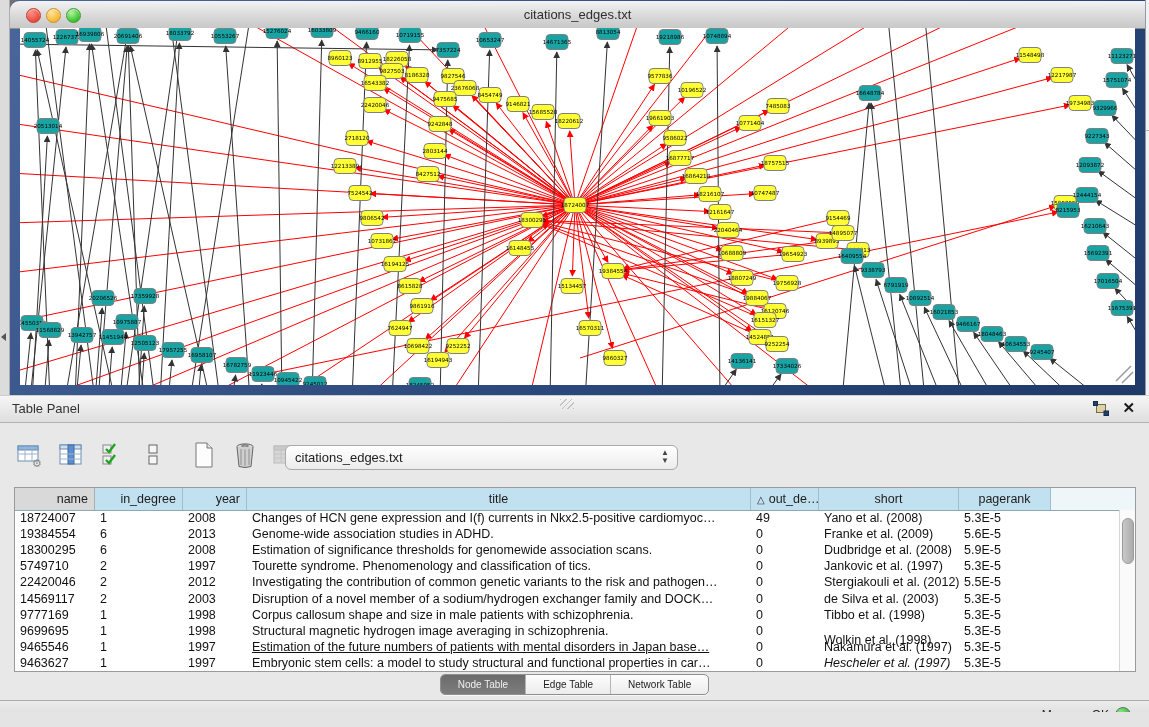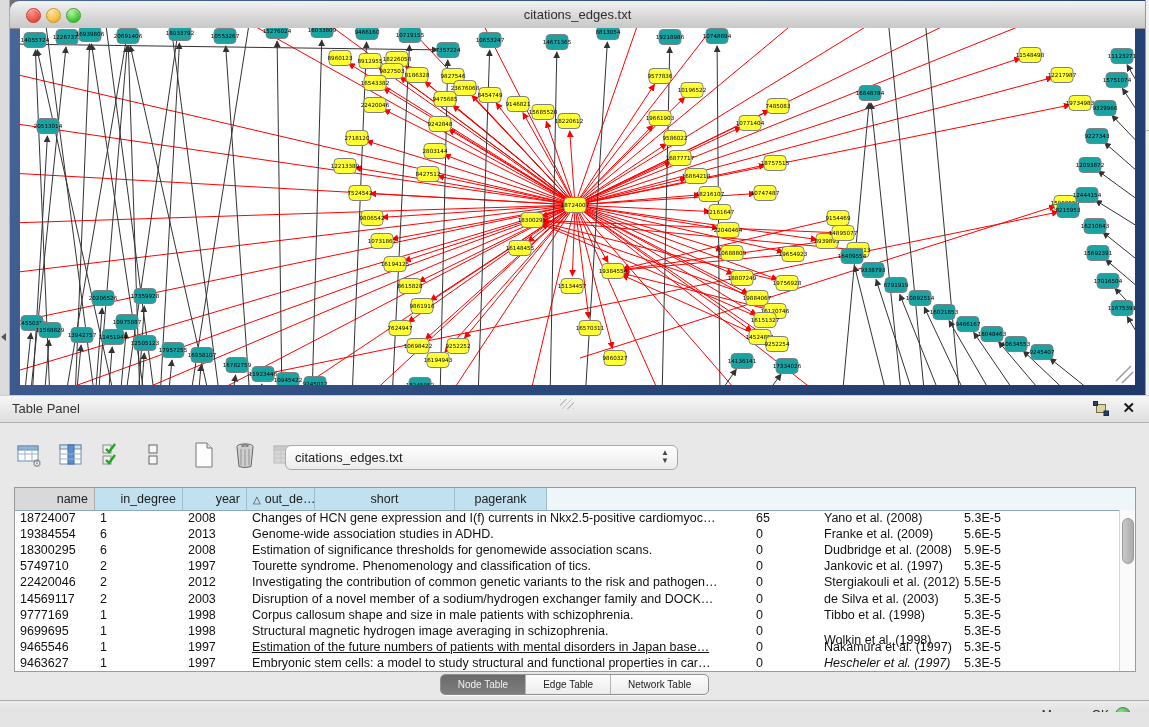--- a/index.html
+++ b/index.html
@@ -852,39 +852,42 @@
       <div id="thead">
           <div class="th al-right key" style="width: 80px;">
             <span>name</span>
           </div>
           <div class="th al-right" style="width: 88px;">
             <span>in_degree</span>
           </div>
           <div class="th al-right" style="width: 64px;">
             <span>year</span>
           </div>
+          <div class="th al-center" style="width: 504px;">
+            <span>title</span>
+          </div>
           <div class="th al-left" style="width: 68px;">
             <span class="sort">△</span>
             <span>out_de…</span>
           </div>
           <div class="th al-center" style="width: 140px;">
             <span>short</span>
           </div>
           <div class="th al-center" style="width: 92px;">
             <span>pagerank</span>
           </div>
           <div class="th filler"></div>
         </div>
       <div id="tbody">
           <div class="tr">
             <div class="td" style="width: 80px;">18724007</div>
             <div class="td" style="width: 88px;">1</div>
             <div class="td" style="width: 64px;">2008</div>
             <div class="td" style="width: 504px;">Changes of HCN gene expression and I(f) currents in Nkx2.5-positive cardiomyoc…</div>
-            <div class="td" style="width: 68px;">65</div>
+            <div class="td" style="width: 68px;">49</div>
             <div class="td" style="width: 140px;">Yano et al. (2008)</div>
             <div class="td" style="width: 92px;">5.3E-5</div>
           </div>
           <div class="tr">
             <div class="td" style="width: 80px;">19384554</div>
             <div class="td" style="width: 88px;">6</div>
             <div class="td" style="width: 64px;">2013</div>
             <div class="td" style="width: 504px;">Genome-wide association studies in ADHD.</div>
             <div class="td" style="width: 68px;">0</div>
             <div class="td" style="width: 140px;">Franke et al. (2009)</div>

